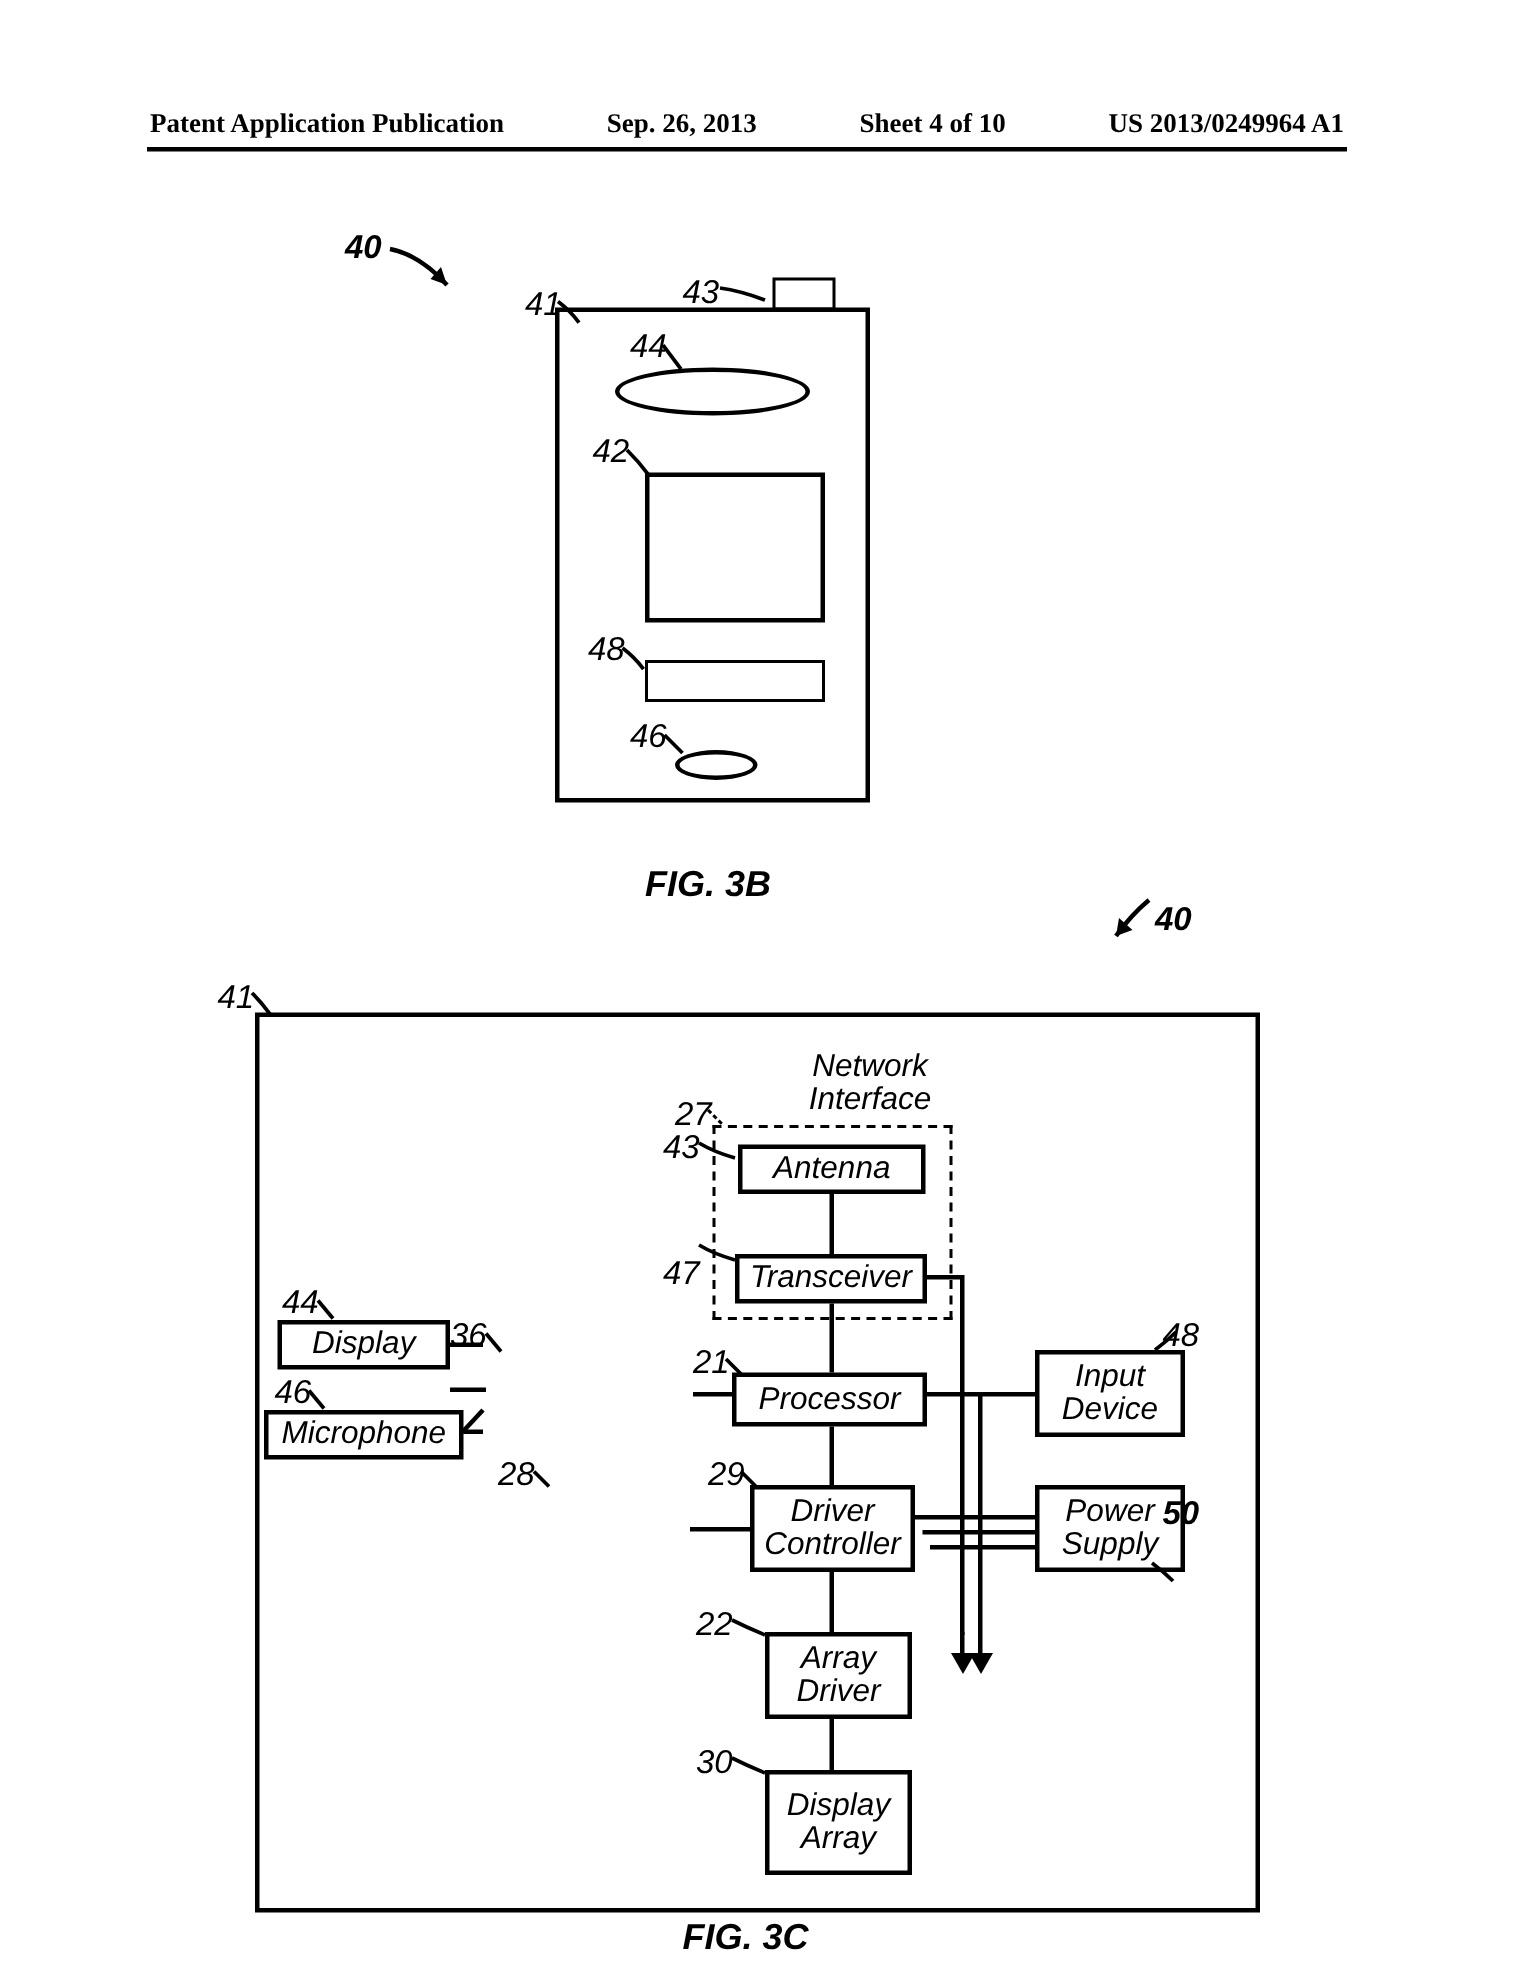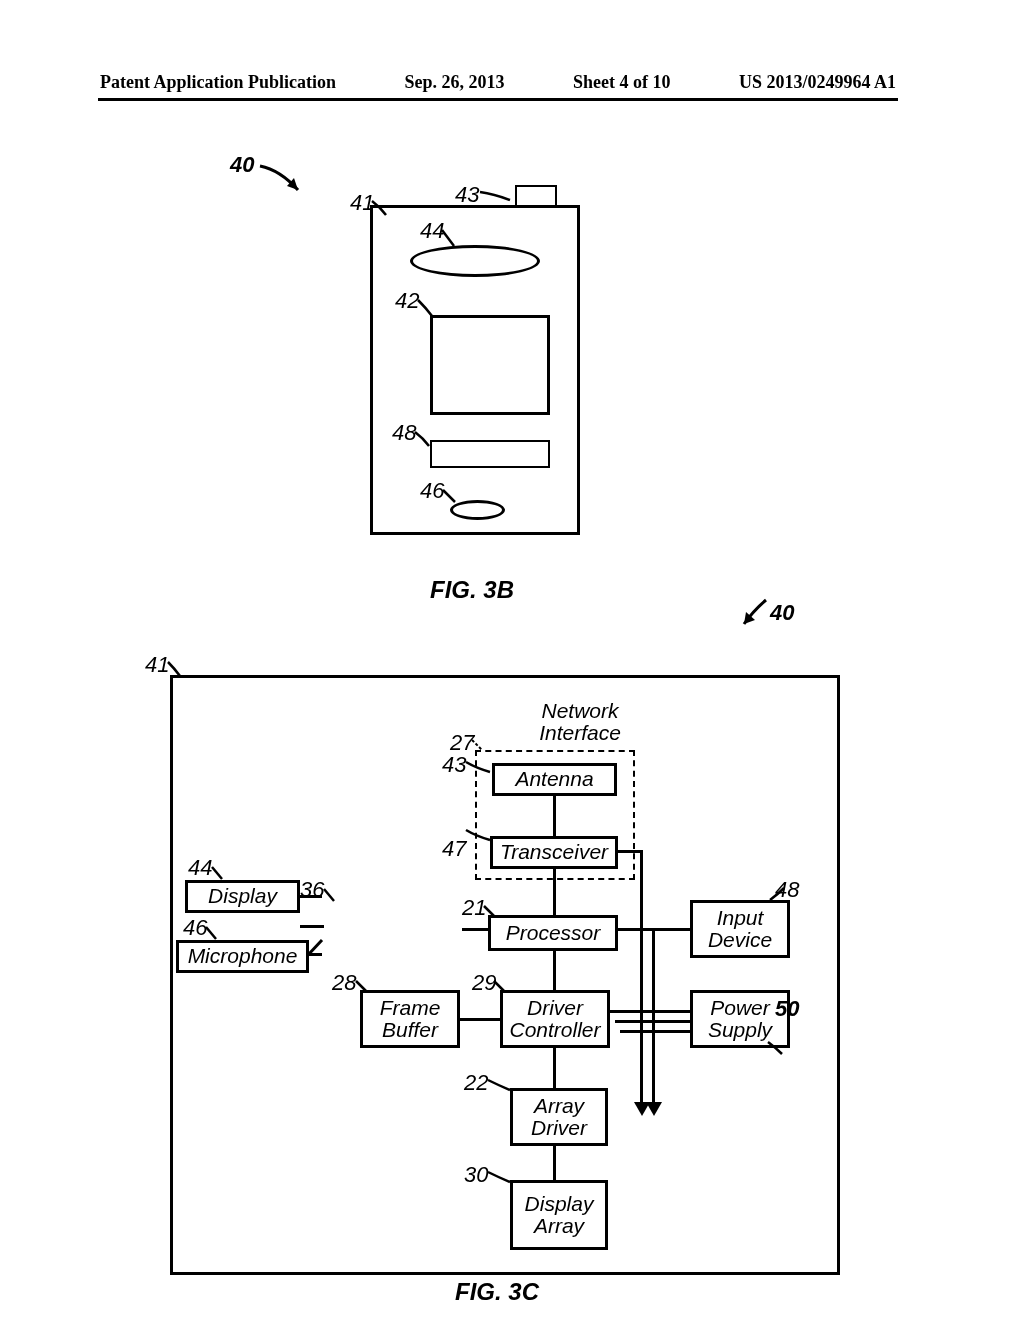--- a/index.html
+++ b/index.html
@@ -232,22 +232,20 @@
 
   <div class="line" style="left:618px; top:788px; width:72px; height:3px;"></div>
 
   <div class="block" style="left:690px; top:850px; width:100px; height:58px; white-space:pre;">Power
 Supply</div>
   <div class="lbl" style="left:775px; top:856px;font-weight:bold;">50</div>
   <svg style="position:absolute;left:768px;top:902px" width="18" height="14">
       <path d="M14 12 Q8 6 0 0" stroke="#000" stroke-width="2.5" fill="none"></path>
     </svg>
 
-  <div class="block" style="left:360px; top:850px; width:100px; height:58px; white-space:pre;">Frame
-Buffer</div>
   <div class="lbl" style="left:332px; top:830px;">28</div>
   <svg style="position:absolute;left:356px;top:841px" width="14" height="12">
       <path d="M0 0 Q5 5 10 10" stroke="#000" stroke-width="2.5" fill="none"></path>
     </svg>
 
   <div class="block" style="left:500px; top:850px; width:110px; height:58px; white-space:pre;">Driver
 Controller</div>
   <div class="lbl" style="left:472px; top:830px;">29</div>
   <svg style="position:absolute;left:494px;top:841px" width="14" height="12">
       <path d="M0 0 Q5 5 10 10" stroke="#000" stroke-width="2.5" fill="none"></path>

